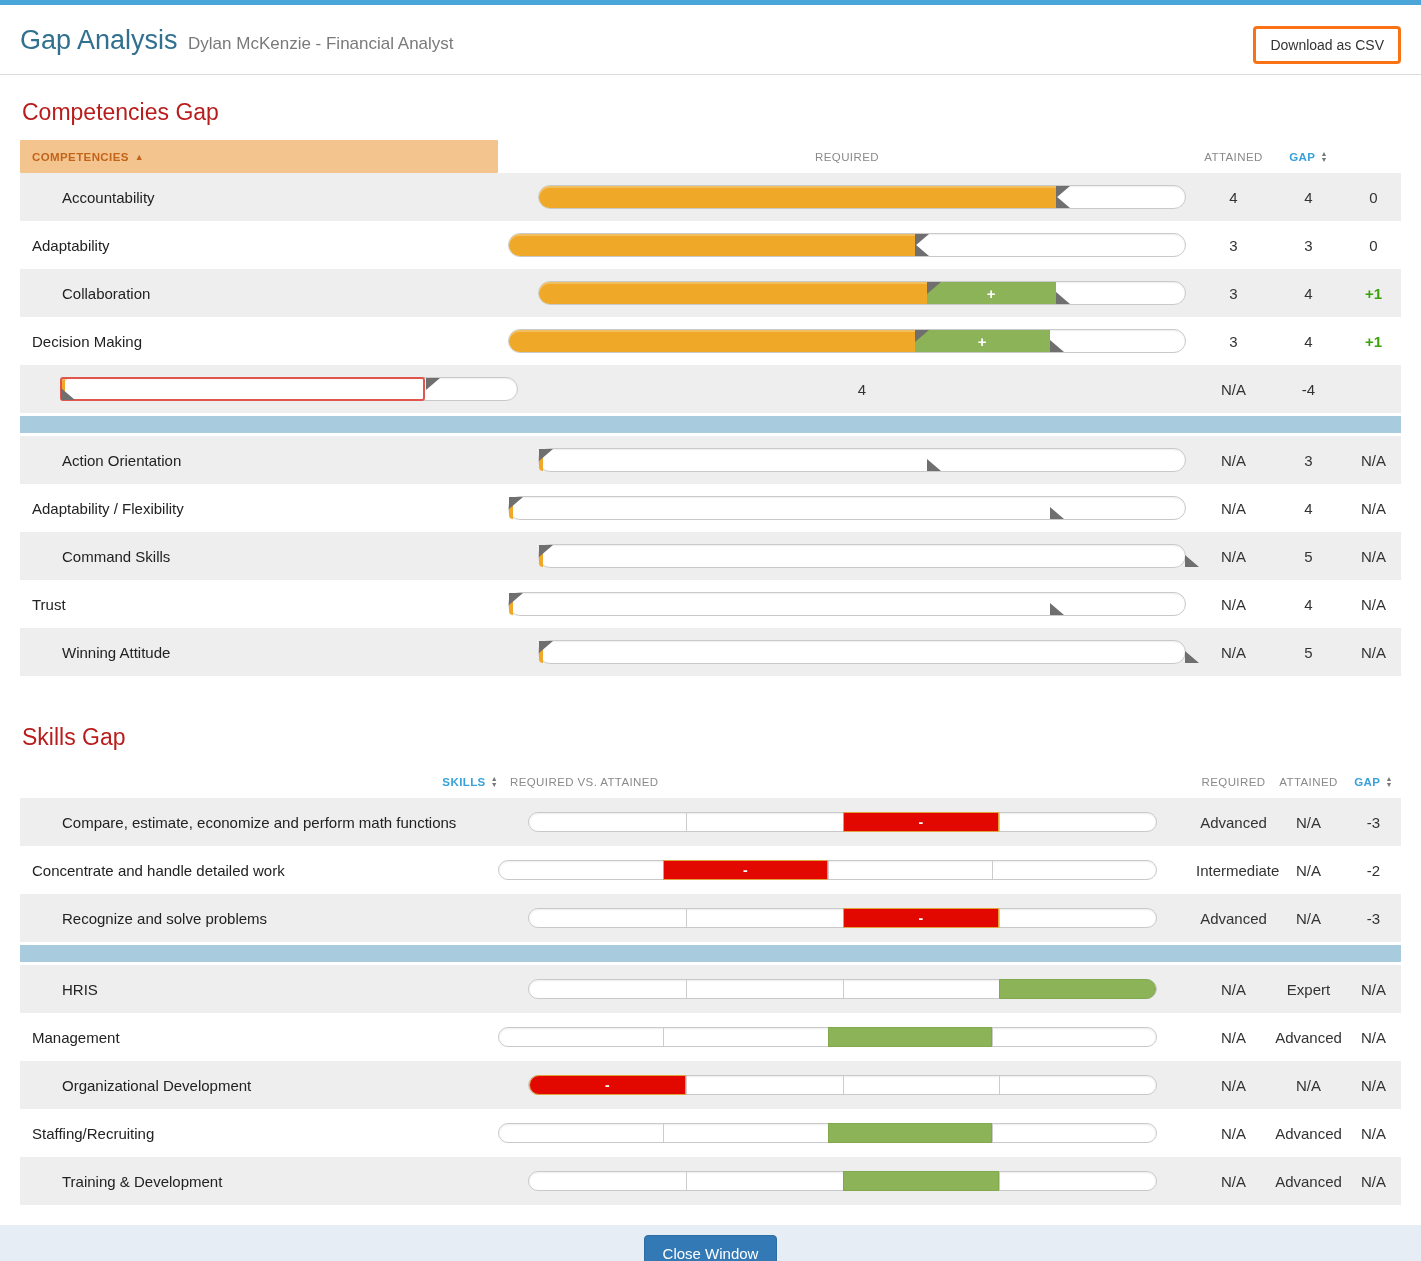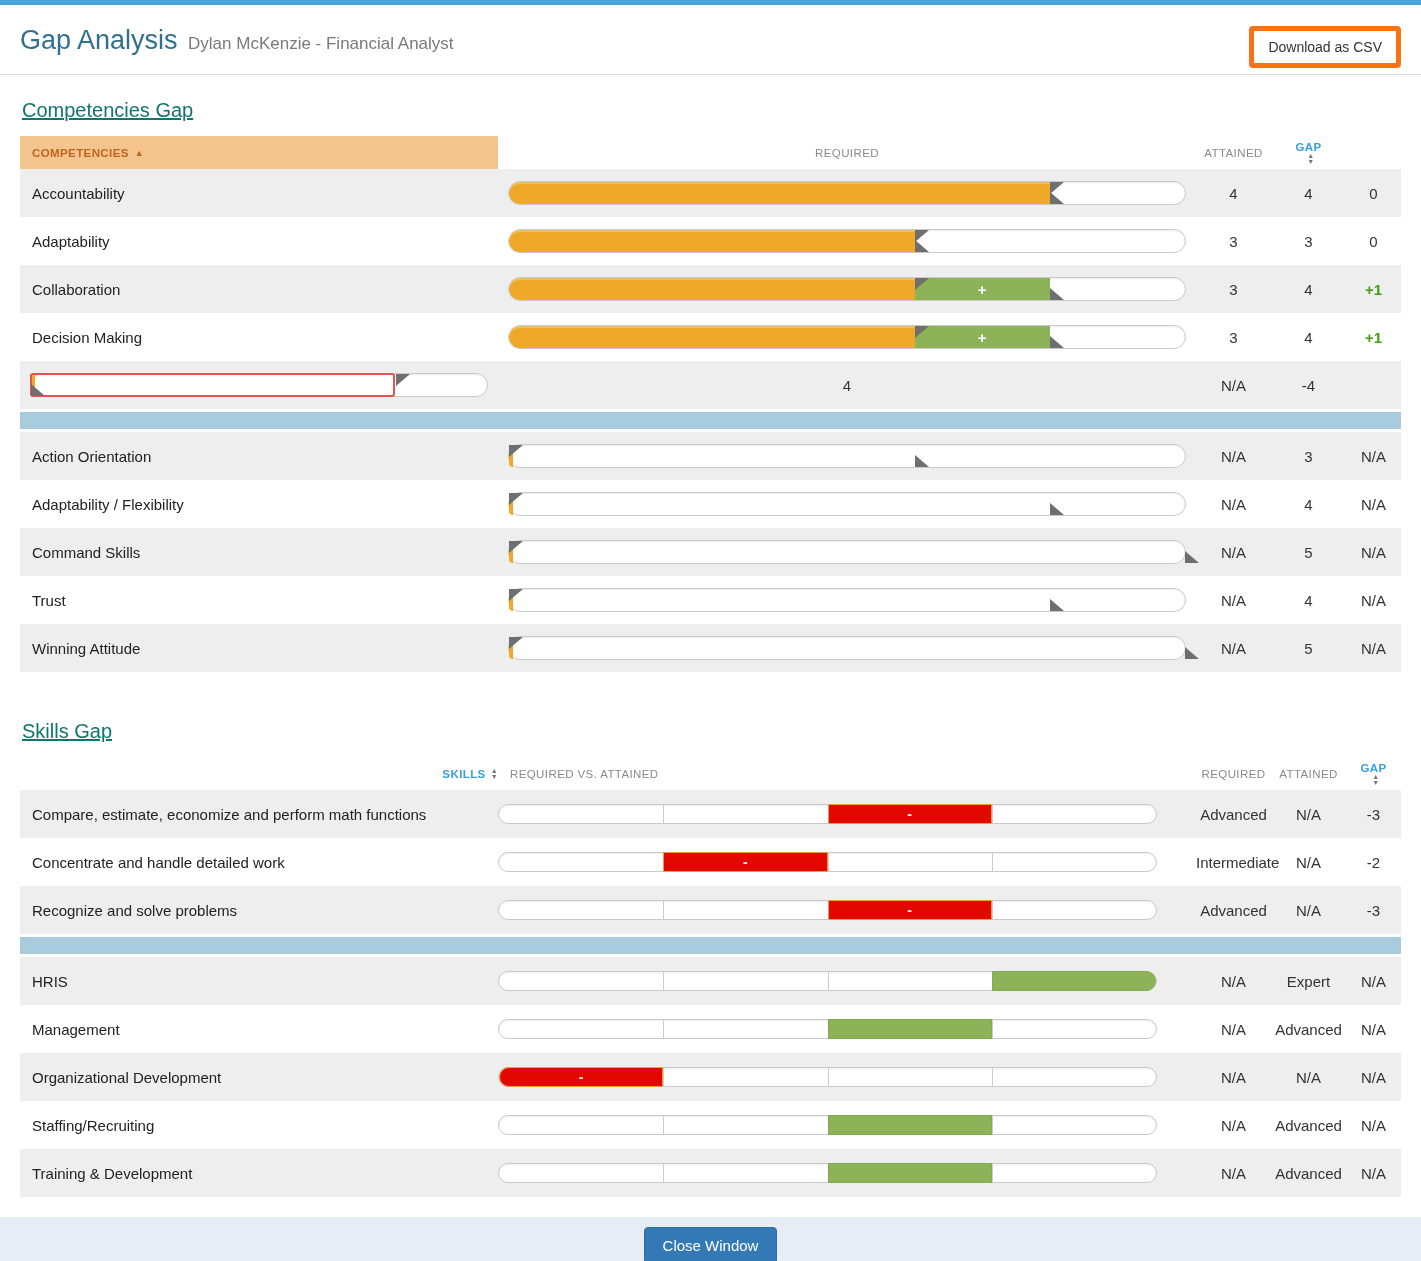--- a/index.html
+++ b/index.html
@@ -15,52 +15,52 @@
   
   .page-header {
     position: relative;
     padding: 20px 20px 18px 20px;
     border-bottom: 1px solid #ddd;
   }
   .page-title { display: inline; font-size: 27px; font-weight: 400; color: #31708f; }
   .page-subtitle { display: inline; font-size: 17px; color: #7a7a7a; margin-left: 6px; text-align: center; }
   .btn-download {
     position: absolute; right: 20px; top: 21px;
-    background: #fff; border: 5px solid #f97316; border-radius: 4px;
+    background: #fff; border: 3px solid #f97316; border-radius: 4px;
     padding: 8px 14px; font-size: 14px; color: #333;
     font-family: "Liberation Sans", sans-serif; cursor: pointer;
   }
 
   .content { padding: 0 20px; }
-  .section-heading { font-size: 20px; font-weight: 400; color: #0f766e; margin: 24px 0 14px 2px; text-decoration: underline; }
+  .section-heading { font-size: 23px; font-weight: 400; color: #b91c1c; margin: 24px 0 14px 2px; }
   .section-heading.skills { margin-top: 48px; }
 
   
   .thead, .trow {
     display: grid;
     grid-template-columns: 478px 1fr 75px 75px 55px;
     align-items: center;
   }
   .thead { height: 33px; }
   .trow { min-height: 48px; }
-  .trow.striped { background: #eeeeee; }
+  .trow.striped { background: #eeeeee; padding-left: 30px; }
 
   .hcell {
     font-size: 11.5px; color: #8a8a8a; letter-spacing: 0.4px;
     text-transform: uppercase; height: 100%;
     display: flex; align-items: center;
   }
   .hcell.center { justify-content: center; }
   .hcell.name-comp {
     background: #f4c48f; color: #c2641a; font-weight: bold;
     padding-left: 12px; border-radius: 1px;
   }
   .hcell.name-skills { color: #38a1d9; font-weight: bold; padding-left: 12px; justify-content: flex-end; }
   .hcell.bar-head { padding-left: 12px; }
-  .hcell.gap-head { color: #38a1d9; font-weight: bold; justify-content: center; flex-direction: column; }
+  .hcell.gap-head { color: #38a1d9; font-weight: bold; justify-content: center; }
 
   .caret-asc { font-size: 9px; margin-left: 6px; color: #c2641a; }
   .sorticon { display: inline-flex; flex-direction: column; margin-left: 5px; color: #777; }
   .sorticon i { font-style: normal; font-size: 7px; line-height: 6px; }
 
   .cell { font-size: 15px; }
   .label-cell { padding-left: 12px; color: #222; }
   .num-cell { text-align: center; color: #333; }
   .gap-cell { text-align: center; color: #333; }
   .gap-cell.pos { color: #3aa30a; font-weight: bold; }

